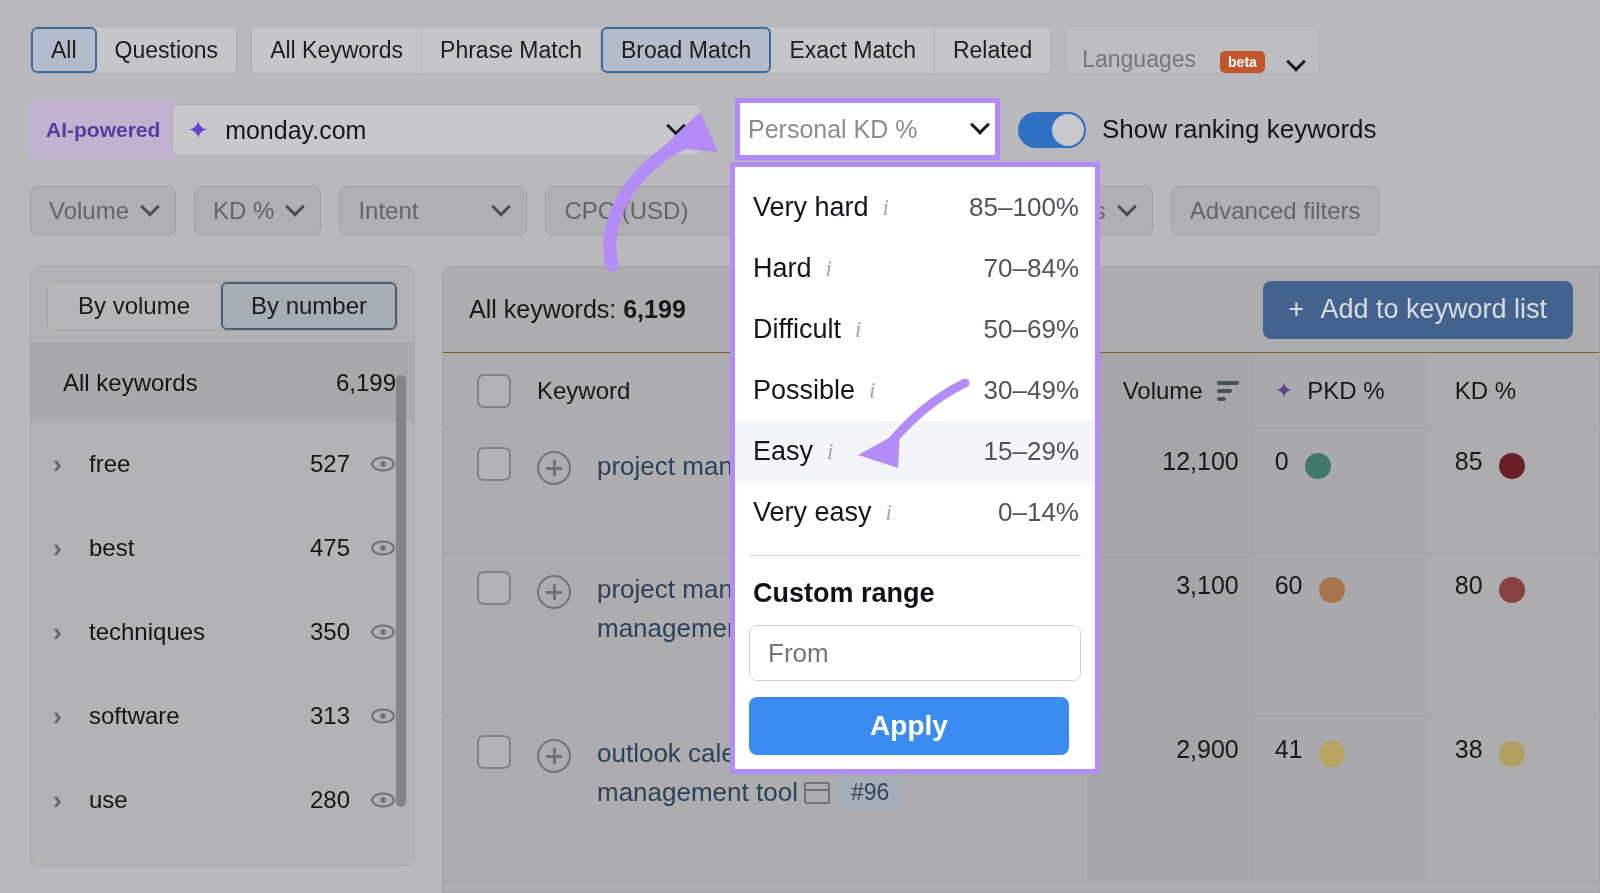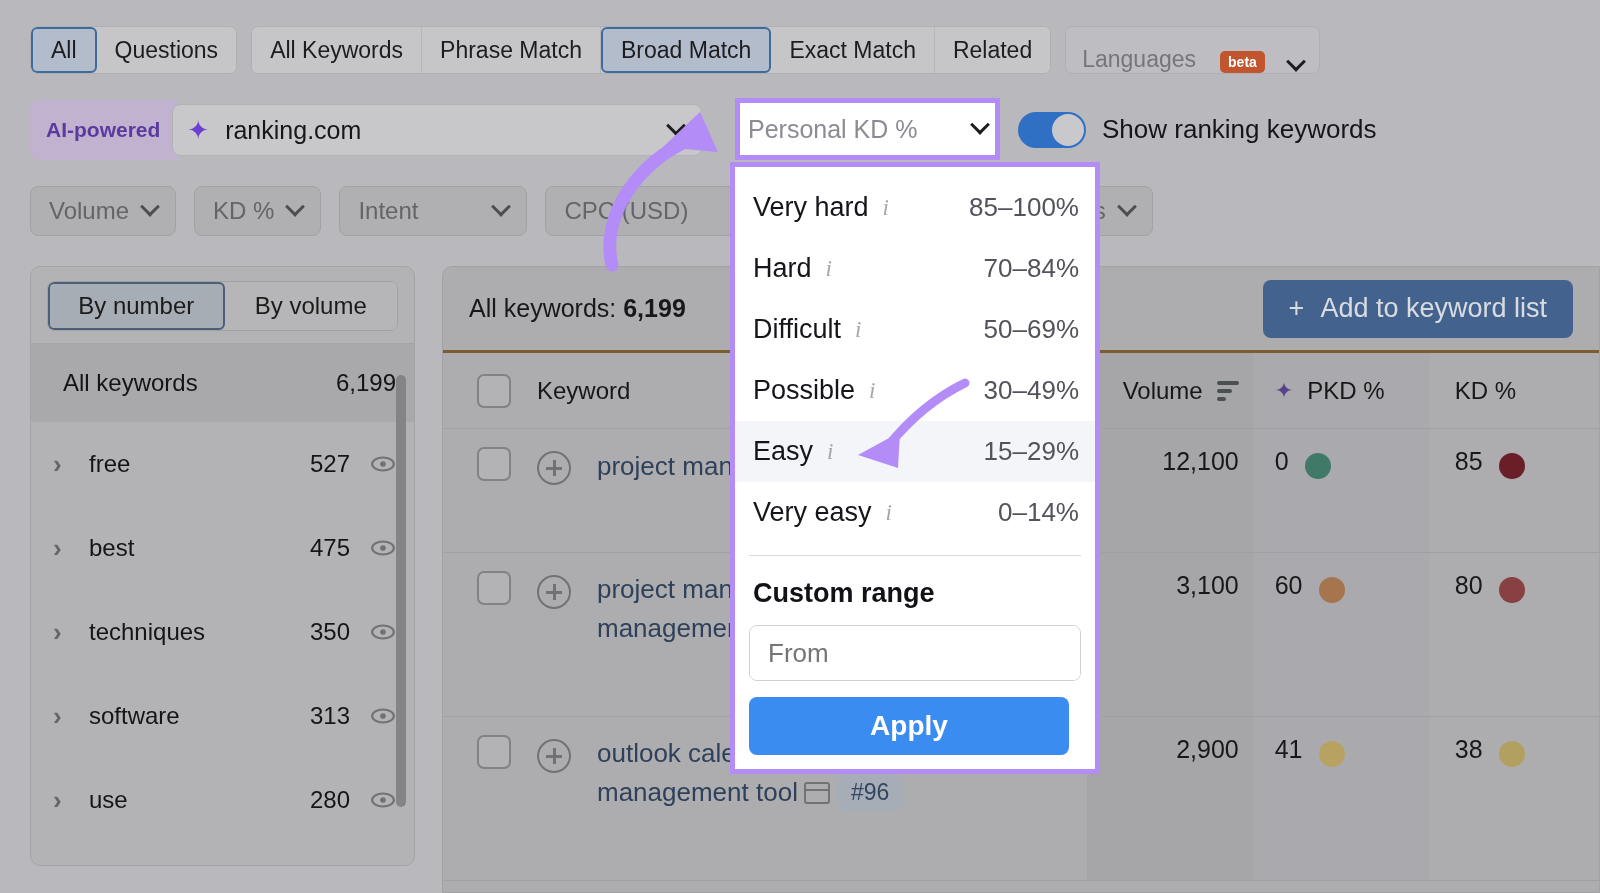--- a/index.html
+++ b/index.html
@@ -82,21 +82,21 @@
   .siderow.head { background: #b8b8bc; height: 78px; }
   .siderow .arrow { width: 26px; color: #6f6f77; font-size: 26px; font-weight: bold; }
   .siderow .lbl { flex: 1; margin-left: 10px; }
   .siderow .cnt { margin-right: 20px; }
   .siderow.head .cnt { margin-right: 0; }
   .eye { width: 26px; height: 26px; }
   .sidescroll { position: absolute; right: 8px; top: 108px; width: 10px; height: 432px; background: #8f8f95; border-radius: 5px; }
 
   
   .table { position: absolute; left: 442px; top: 266px; right: 0; bottom: 0; background: #bcbcc0; border: 1px solid #b0b0b4; border-radius: 10px 0 0 0; overflow: hidden; }
-  .tbar { display: flex; align-items: center; height: 86px; padding: 0 26px; gap: 46px; border-bottom: 3px solid #a16207; }
+  .tbar { display: flex; align-items: center; height: 86px; padding: 0 26px; gap: 46px; border-bottom: 1px solid #a16207; }
   .tbar .stat { font-size: 25px; color: #1a1a1d; white-space: nowrap; }
   .tbar .stat b { font-weight: bold; }
   .addbtn {
     margin-left: auto; display: flex; align-items: center; gap: 16px; height: 58px;
     padding: 0 26px; background: #2f6fc4; color: #e8eef8; border-radius: 8px;
     font-size: 27px; white-space: nowrap; cursor: pointer;
   }
   .thead { display: flex; height: 76px; align-items: center; background: #bcbcc0; border-bottom: 1px solid #aeaeb3; font-size: 24px; color: #1a1a1d; }
   .th { display: flex; align-items: center; height: 100%; padding: 0 14px; }
   .th.kw { width: 660px; gap: 26px; padding-left: 34px; }
@@ -165,21 +165,21 @@
       <span>Languages</span>
       <span class="beta">beta</span>
       <span class="chev"></span>
     </div>
   </div>
 
   <div class="airow">
     <div class="aibadge">AI-powered</div>
     <div class="domainbox">
       <span class="spark">✦</span>
-      <span class="dv">ranking.com</span>
+      <span class="dv">monday.com</span>
       <span class="chev"></span>
     </div>
   </div>
 
   <div class="kdfilterwrap">
     <div class="kdfilter">
       <span>Personal KD %</span>
       <span class="chev"></span>
     </div>
   </div>
@@ -203,27 +203,30 @@
       <span class="chev grey"></span>
     </div>
     <div class="chip" style="width:330px;justify-content:space-between">
       <span>CPC (USD)</span>
       <span class="chev grey"></span>
     </div>
     <div class="chip">
       <span>Exclude keywords</span>
       <span class="chev grey"></span>
     </div>
+    <div class="chip">
+      <span>Advanced filters</span>
+    </div>
   </div>
 
   <div class="sidepanel dimmed">
     <div class="sideseg">
       <div class="seg">
+        <div class="tab">By volume</div>
         <div class="tab active">By number</div>
-        <div class="tab">By volume</div>
       </div>
     </div>
     <div class="sidelist">
       <div class="siderow head">
         <div class="lbl">All keywords</div>
         <div class="cnt">6,199</div>
       </div>
 
       <div class="siderow">
         <div class="arrow">›</div>

